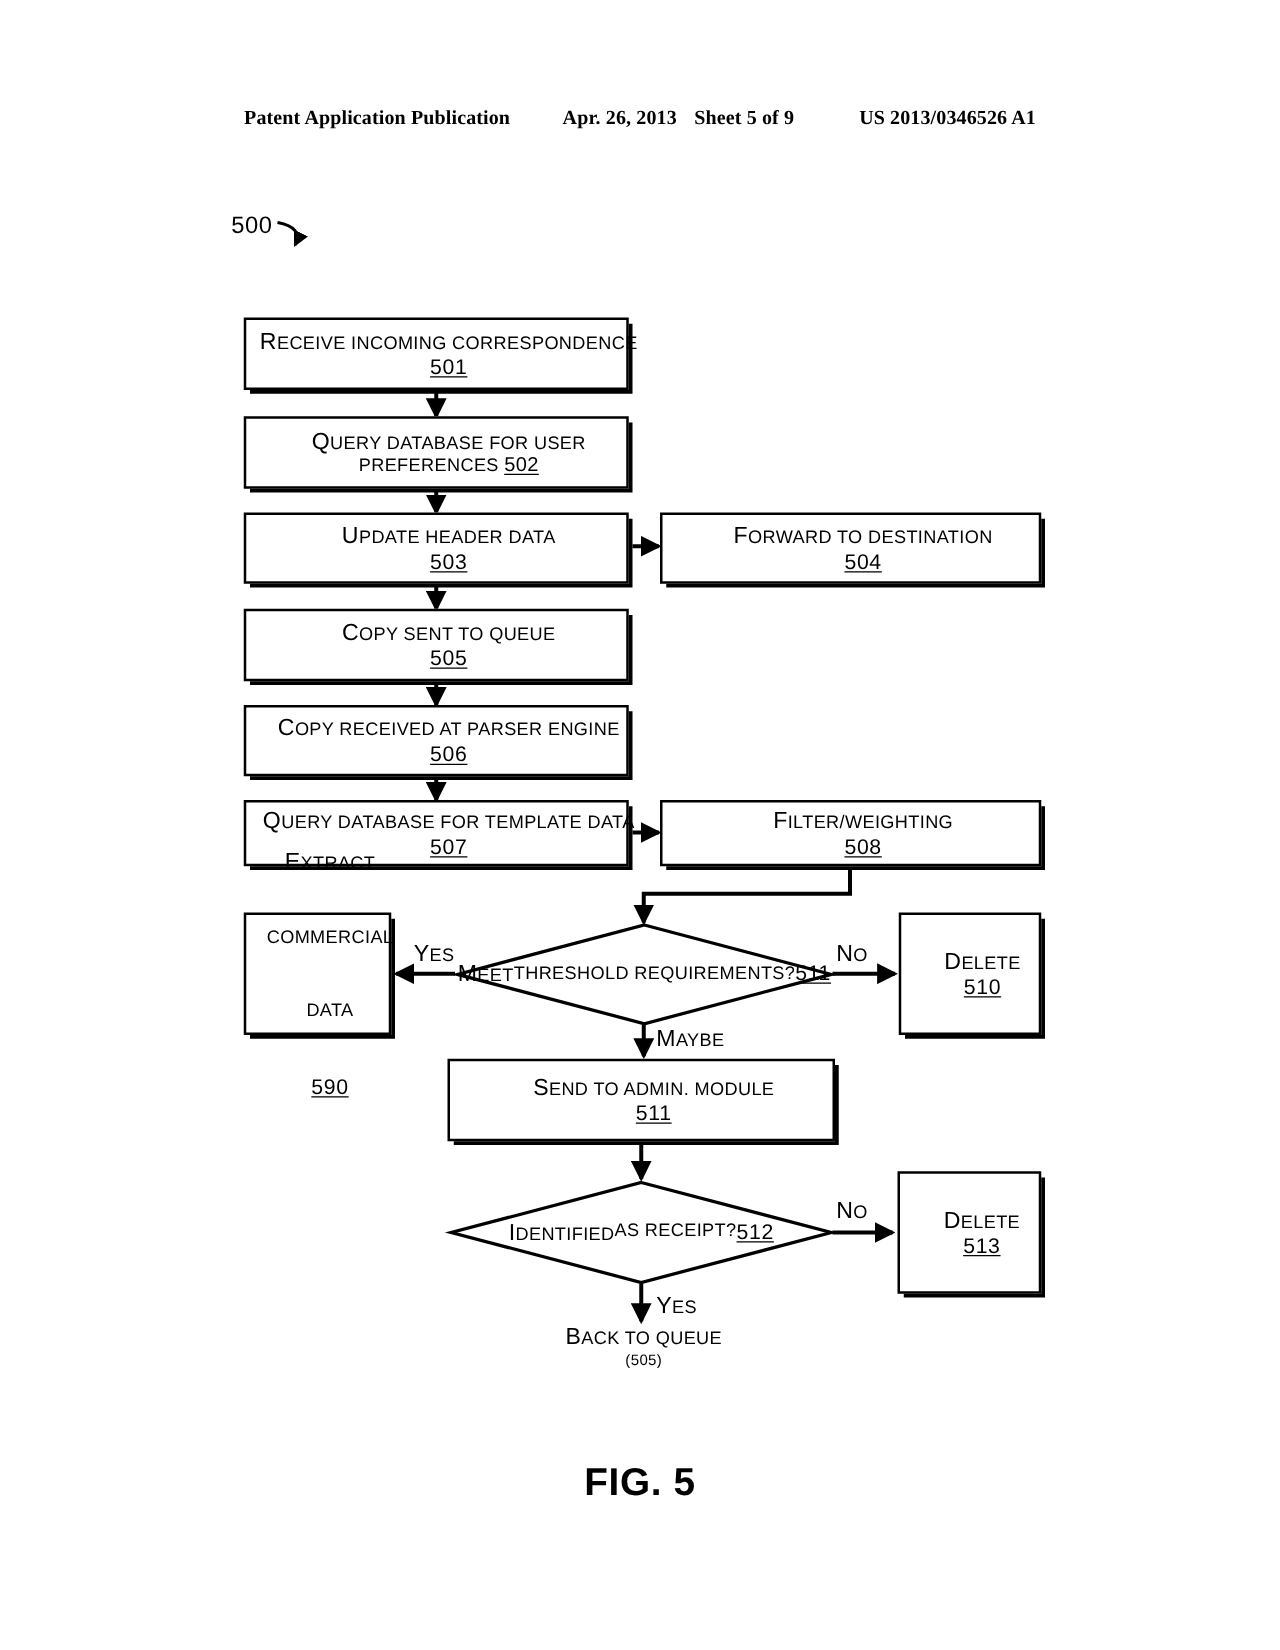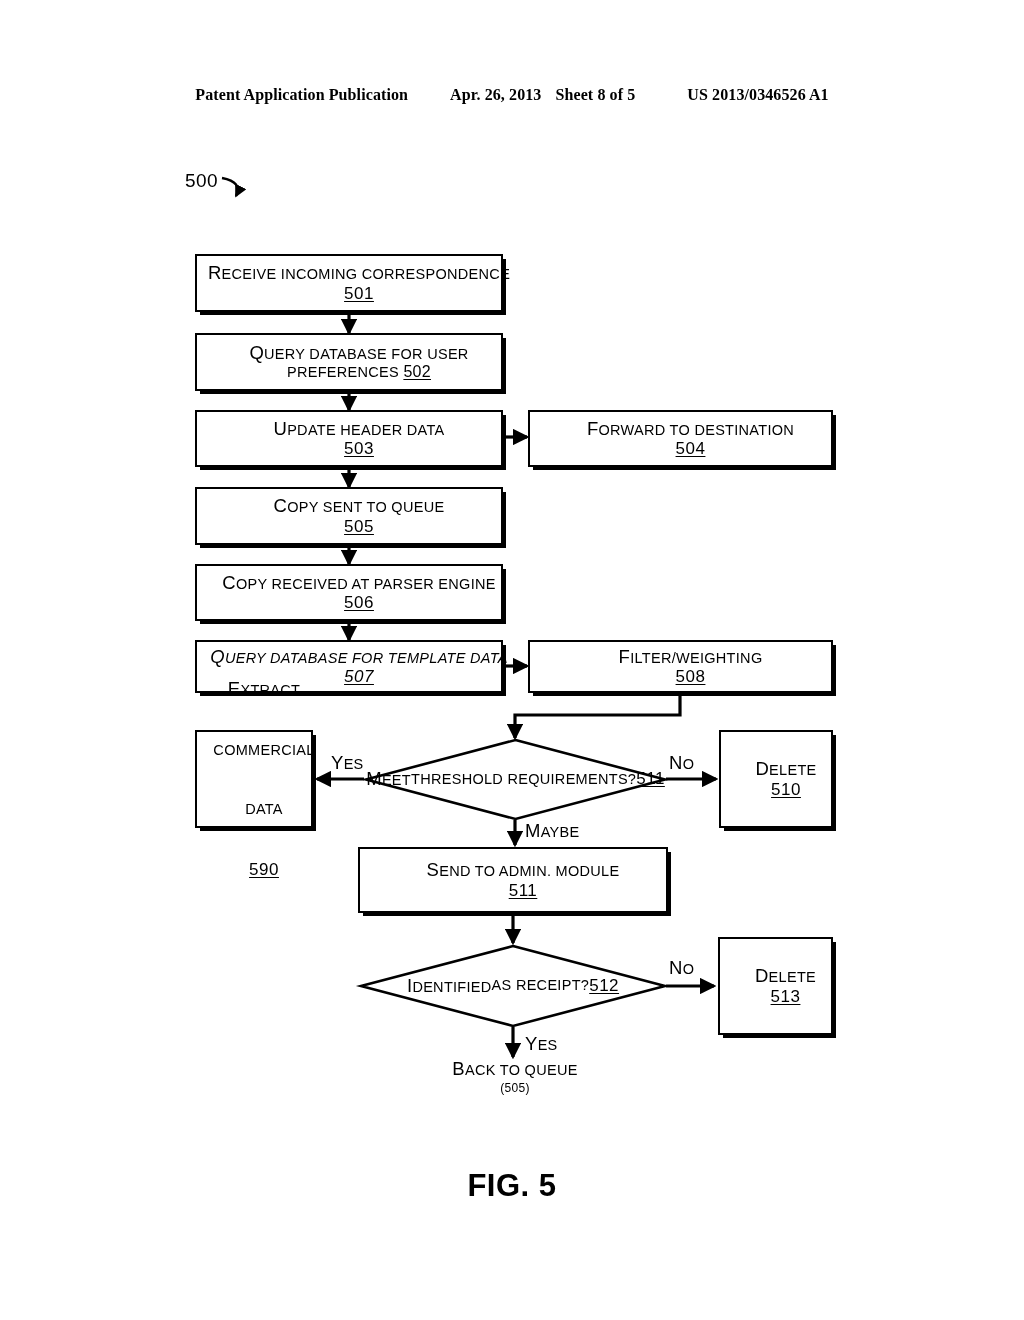--- a/index.html
+++ b/index.html
@@ -168,21 +168,21 @@
     font-size: 31px;
     letter-spacing: 0.5px;
   }
 </style>
 </head>
 <body>
 
 <div id="page-header">
   <span class="seg-pub">Patent Application Publication</span>
   <span class="seg-date">Apr. 26, 2013</span>
-  <span class="seg-sheet">Sheet 8 of 5</span>
+  <span class="seg-sheet">Sheet 5 of 9</span>
   <span class="seg-patno">US 2013/0346526 A1</span>
 </div>
 
 <div id="diagram">
 
   <div id="ref-500">500</div>
 
   <svg id="wires" viewBox="0 0 1024 1320" width="1024" height="1320">
     <defs>
       <marker id="arrow" viewBox="0 0 10 10" refX="8.6" refY="5" markerWidth="5.2" markerHeight="5.2" orient="auto-start-reverse">
@@ -258,21 +258,21 @@
     <span class="line num">505</span>
   </div>
 
   <div class="node" style="left:195px; top:564px; width:308px; height:57px;">
     <span class="line sc">
       <span class="cap">C</span>OPY RECEIVED AT PARSER ENGINE
     </span>
     <span class="line num">506</span>
   </div>
 
-  <div class="node" style="left:195px; top:640px; width:308px; height:53px;font-style:italic;">
+  <div class="node" style="left:195px; top:640px; width:308px; height:53px;">
     <span class="line sc">
       <span class="cap">Q</span>UERY DATABASE FOR TEMPLATE DATA
     </span>
     <span class="line num">507</span>
   </div>
 
   <div class="node" style="left:528px; top:640px; width:305px; height:53px;">
     <span class="line sc">
       <span class="cap">F</span>ILTER/WEIGHTING
     </span>

